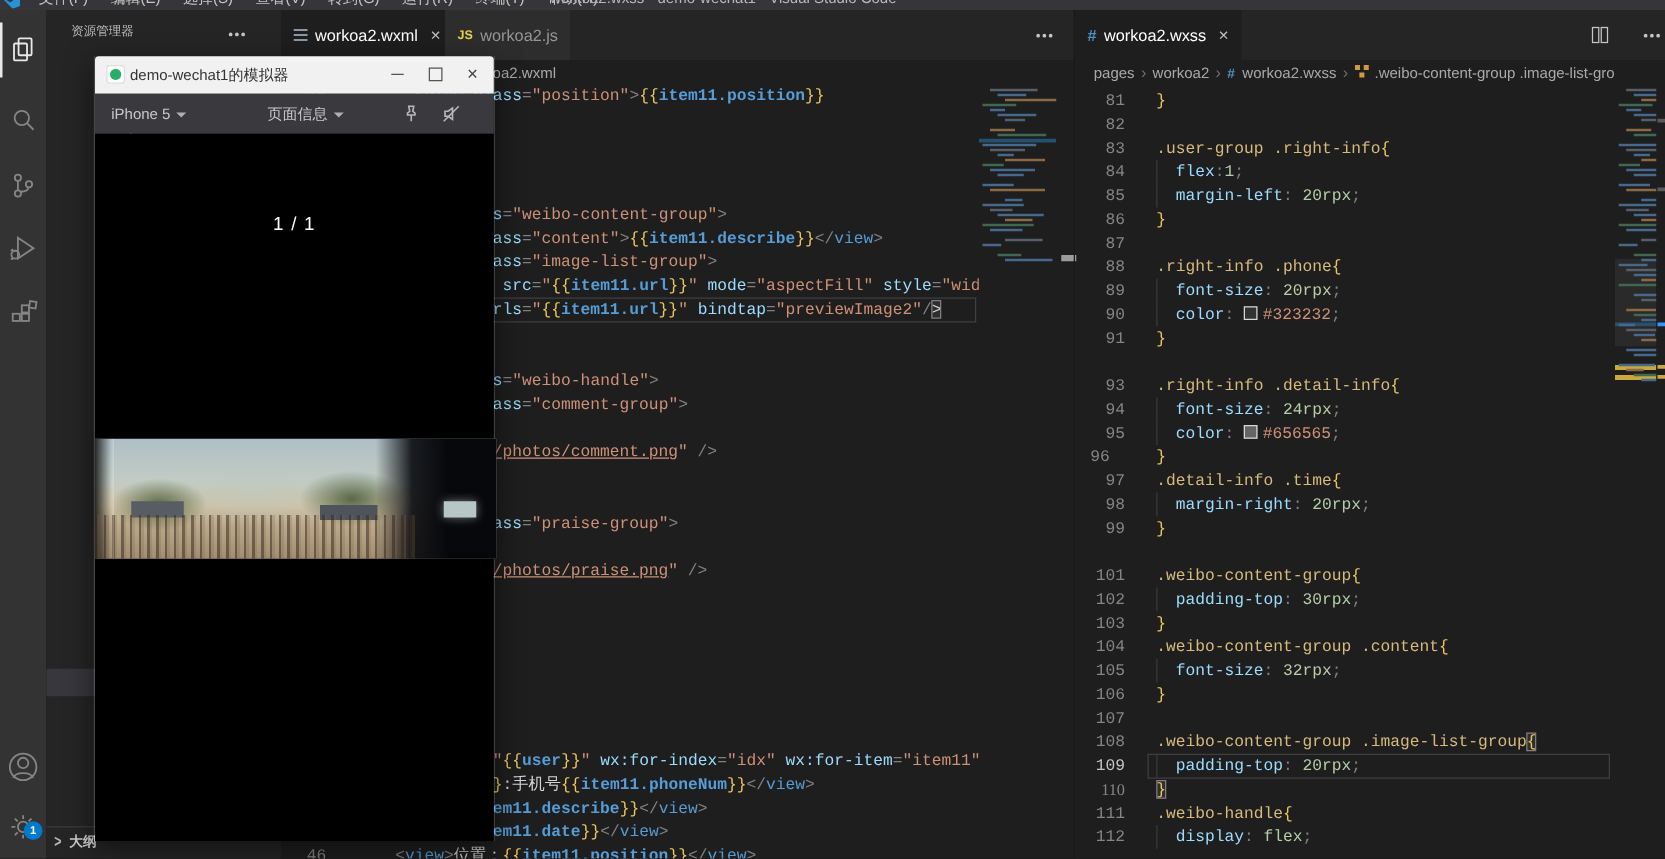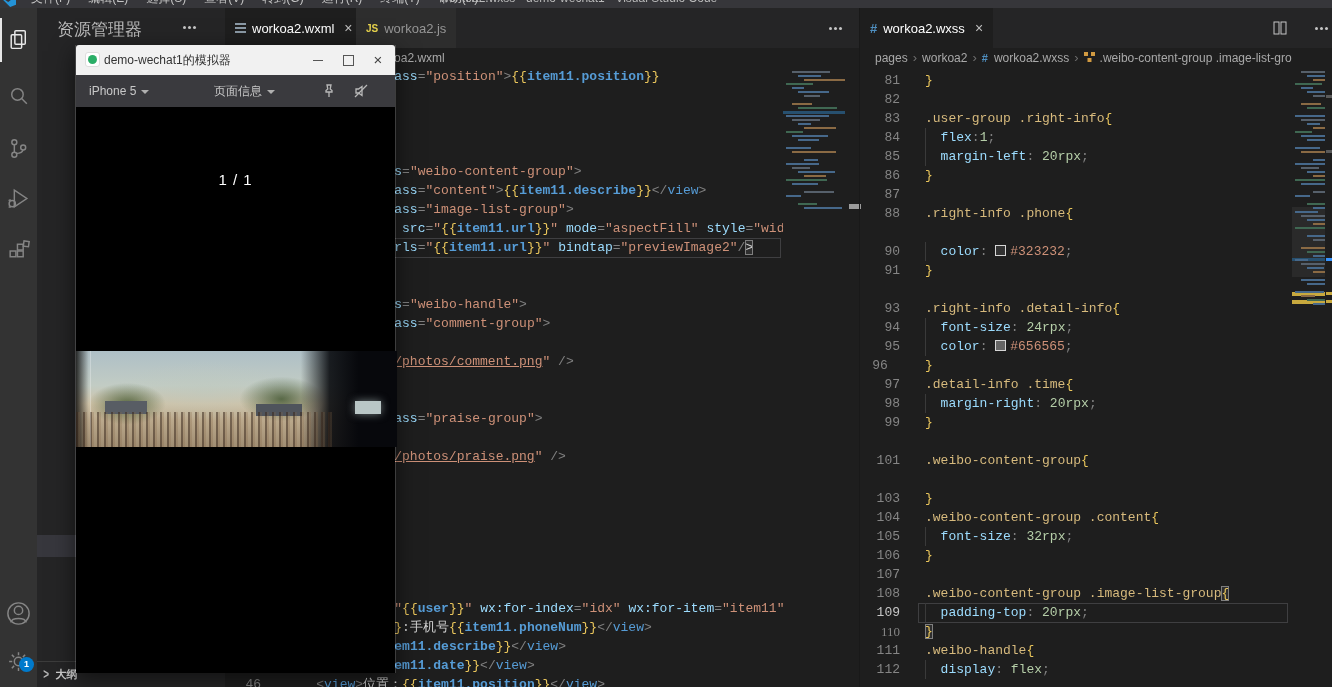--- a/index.html
+++ b/index.html
@@ -21,21 +21,21 @@
   #activitybar{left:0;top:8px;width:37px;height:679px;background:#333333;}
   .ab-icon{position:absolute;left:6px;width:25px;height:25px;}
   .ab-icon svg{width:25px;height:25px;stroke:#858585;fill:none;stroke-width:1.4;}
   .ab-icon.active svg{stroke:#e8e8e8;}
   #ab-active-border{position:absolute;left:0;top:10px;width:2px;height:44px;background:#e8e8e8;}
   #ab-badge{position:absolute;left:19px;top:649px;width:15px;height:15px;border-radius:50%;
      background:#007acc;color:#fff;font-size:9px;line-height:15px;text-align:center;font-weight:bold;}
 
   
   #sidebar{left:37px;top:8px;width:188px;height:679px;background:#252526;overflow:hidden;}
-  #sidebar-header{position:absolute;left:20px;top:10px;color:#bbbbbb;font-size:17px;}
+  #sidebar-header{position:absolute;left:20px;top:10px;color:#bbbbbb;font-size:10px;}
   .dots{position:absolute;width:3px;height:3px;border-radius:50%;background:#c5c5c5;
         box-shadow:5px 0 #c5c5c5,10px 0 #c5c5c5;}
   #sidebar-dots{left:146px;top:18px;}
   .trow{position:absolute;left:0;width:100%;height:22px;line-height:22px;font-size:13px;color:#cccccc;white-space:nowrap;}
   .trow.sel{background:#37373d;}
   .chev{display:inline-block;color:#b6b6b6;font-size:11px;transform:scale(.9,1.25);}
   .chev.exp{transform:rotate(90deg) scale(.9,1.25);}
   .t-root{font-weight:bold;font-size:11px;letter-spacing:.4px;}
   .t-mod{color:#dcb67a;}
   .fi-diamond{display:inline-block;width:8px;height:8px;background:#7e8fa8;transform:rotate(45deg);margin-right:6px;}
@@ -489,20 +489,25 @@
         <span class="src" style="left: 65px;"><span class="tk-g">}</span></span>
       </div>
       <div class="cl" style="top: 114px;">
         <span class="gut" style="width: 40px;">87</span>
         <span class="src" style="left: 65px;"></span>
       </div>
       <div class="cl" style="top: 133px;">
         <span class="gut" style="width: 40px;">88</span>
         <span class="src" style="left: 65px;"><span class="tk-sel">.right-info .phone</span><span class="tk-g">{</span></span>
       </div>
+      <div class="cl" style="top: 152px;">
+        <span class="gut" style="width: 40px;">89</span>
+        <i class="guide" style="left: 65px;"></i>
+        <span class="src" style="left: 65px;"><span class="tk-x">  </span><span class="tk-a">font-size</span><span class="tk-p">:</span><span class="tk-x"> </span><span class="tk-n">20rpx</span><span class="tk-p">;</span></span>
+      </div>
       <div class="cl" style="top: 171px;">
         <span class="gut" style="width: 40px;">90</span>
         <i class="guide" style="left: 65px;"></i>
         <span class="src" style="left: 65px;"><span class="tk-x">  </span><span class="tk-a">color</span><span class="tk-p">:</span><span class="tk-x"> </span><span class="tk-w" style="background: rgb(50, 50, 50);"></span><span class="tk-h">#323232</span><span class="tk-p">;</span></span>
       </div>
       <div class="cl" style="top: 190px;">
         <span class="gut" style="width: 40px;">91</span>
         <span class="src" style="left: 65px;"><span class="tk-g">}</span></span>
       </div>
       <div class="cl" style="top: 228px;">
@@ -532,20 +537,25 @@
         <i class="guide" style="left: 65px;"></i>
         <span class="src" style="left: 65px;"><span class="tk-x">  </span><span class="tk-a">margin-right</span><span class="tk-p">:</span><span class="tk-x"> </span><span class="tk-n">20rpx</span><span class="tk-p">;</span></span>
       </div>
       <div class="cl" style="top: 342px;">
         <span class="gut" style="width: 40px;">99</span>
         <span class="src" style="left: 65px;"><span class="tk-g">}</span></span>
       </div>
       <div class="cl" style="top: 380px;">
         <span class="gut" style="width: 40px;">101</span>
         <span class="src" style="left: 65px;"><span class="tk-sel">.weibo-content-group</span><span class="tk-g">{</span></span>
+      </div>
+      <div class="cl" style="top: 399px;">
+        <span class="gut" style="width: 40px;">102</span>
+        <i class="guide" style="left: 65px;"></i>
+        <span class="src" style="left: 65px;"><span class="tk-x">  </span><span class="tk-a">padding-top</span><span class="tk-p">:</span><span class="tk-x"> </span><span class="tk-n">30rpx</span><span class="tk-p">;</span></span>
       </div>
       <div class="cl" style="top: 418px;">
         <span class="gut" style="width: 40px;">103</span>
         <span class="src" style="left: 65px;"><span class="tk-g">}</span></span>
       </div>
       <div class="cl" style="top: 437px;">
         <span class="gut" style="width: 40px;">104</span>
         <span class="src" style="left: 65px;"><span class="tk-sel">.weibo-content-group .content</span><span class="tk-g">{</span></span>
       </div>
       <div class="cl" style="top: 456px;">

